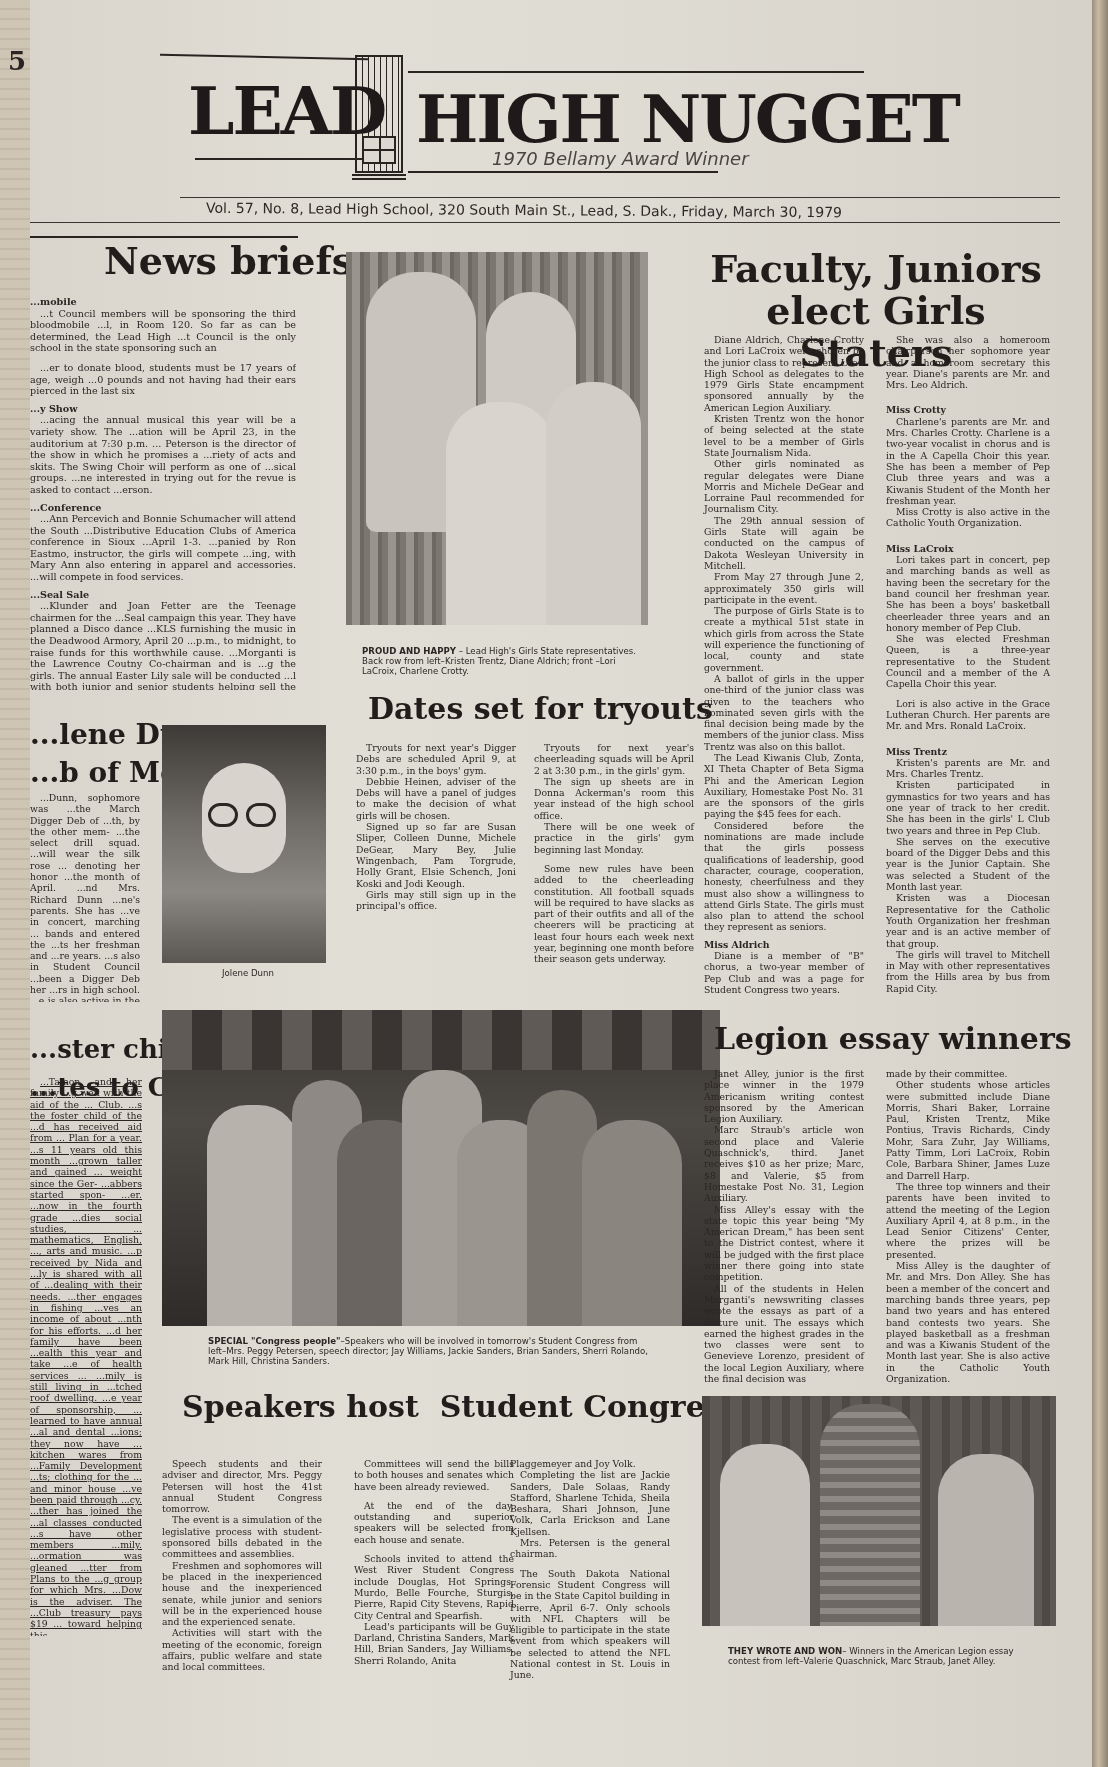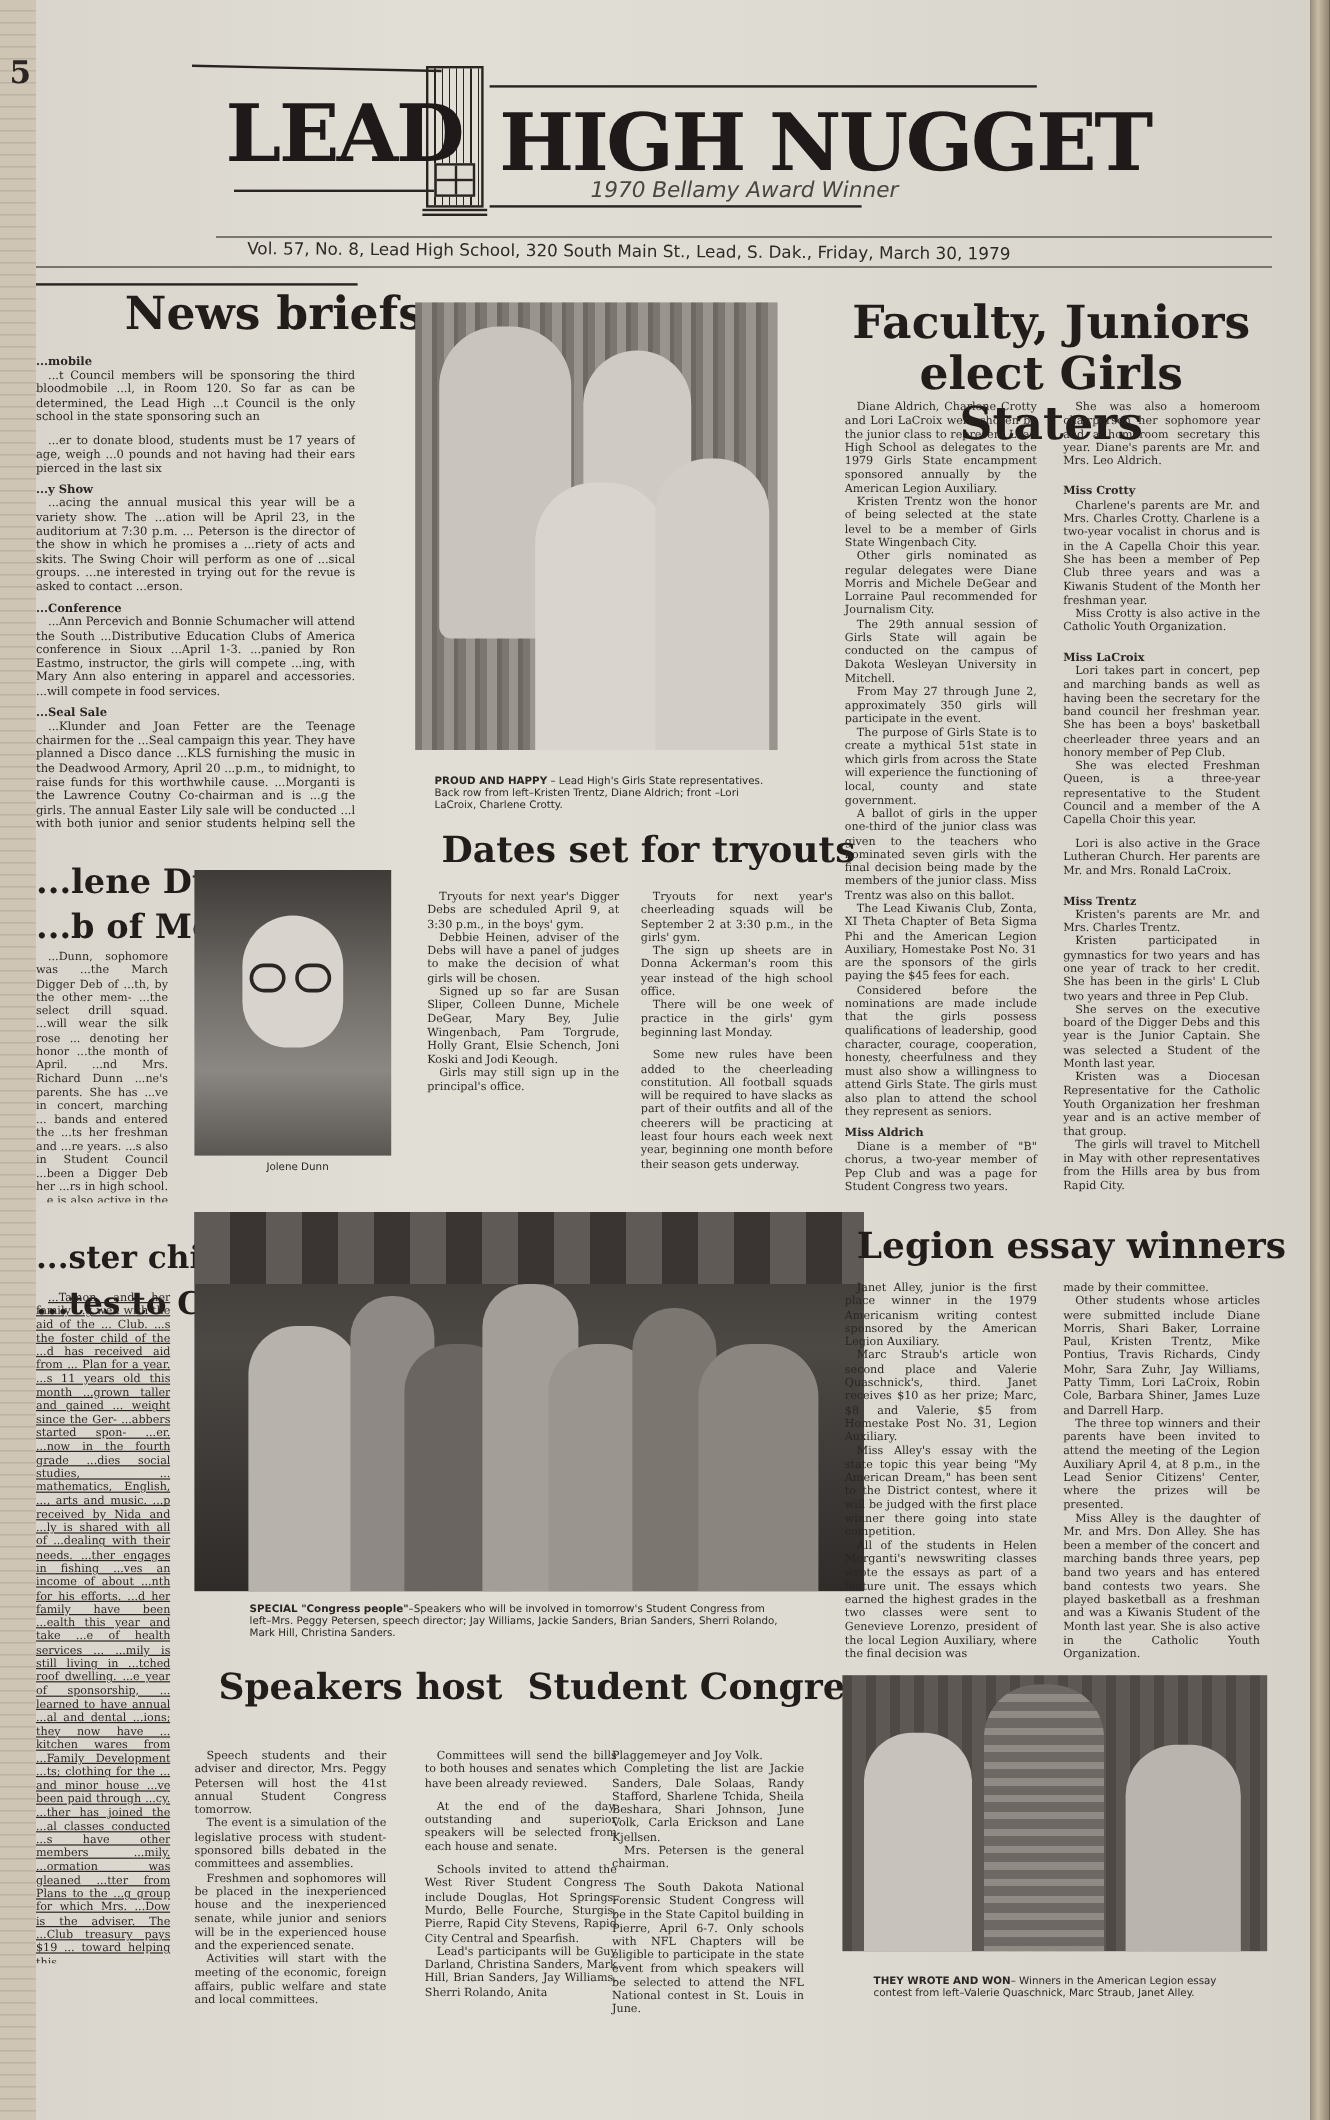--- a/index.html
+++ b/index.html
@@ -122,34 +122,34 @@
   </div>
 
   <div class="abs headline" style="left:338px;top:692px;font-size:30px;">Dates set for tryouts</div>
   <div class="abs body-text" style="left:326px;top:742px;width:160px;">
     <p>Tryouts for next year's Digger Debs are scheduled April 9, at 3:30 p.m., in the boys' gym.</p>
     <p>Debbie Heinen, adviser of the Debs will have a panel of judges to make the decision of what girls will be chosen.</p>
     <p>Signed up so far are Susan Sliper, Colleen Dunne, Michele DeGear, Mary Bey, Julie Wingenbach, Pam Torgrude, Holly Grant, Elsie Schench, Joni Koski and Jodi Keough.</p>
     <p>Girls may still sign up in the principal's office.</p>
   </div>
   <div class="abs body-text" style="left:504px;top:742px;width:160px;">
-    <p>Tryouts for next year's cheerleading squads will be September 2 at 3:30 p.m., in the girls' gym.</p>
+    <p>Tryouts for next year's cheerleading squads will be April 2 at 3:30 p.m., in the girls' gym.</p>
     <p>The sign up sheets are in Donna Ackerman's room this year instead of the high school office.</p>
     <p>There will be one week of practice in the girls' gym beginning last Monday.</p>
     <div class="gap"></div>
     <p>Some new rules have been added to the cheerleading constitution. All football squads will be required to have slacks as part of their outfits and all of the cheerers will be practicing at least four hours each week next year, beginning one month before their season gets underway.</p>
   </div>
 
   <div class="abs headline" style="left:676px;top:248px;font-size:38px;line-height:42px;text-align:center;width:340px;">
     <div>Faculty, Juniors</div>
     <div>elect Girls Staters</div>
   </div>
   <div class="abs body-text" style="left:674px;top:334px;width:160px;">
     <p>Diane Aldrich, Charlene Crotty and Lori LaCroix were chosen by the junior class to represent Lead High School as delegates to the 1979 Girls State encampment sponsored annually by the American Legion Auxiliary.</p>
-    <p>Kristen Trentz won the honor of being selected at the state level to be a member of Girls State Wingenbach City.</p>
+    <p>Kristen Trentz won the honor of being selected at the state level to be a member of Girls State Journalism Nida.</p>
     <p>Other girls nominated as regular delegates were Diane Morris and Michele DeGear and Lorraine Paul recommended for Journalism City.</p>
     <p>The 29th annual session of Girls State will again be conducted on the campus of Dakota Wesleyan University in Mitchell.</p>
     <p>From May 27 through June 2, approximately 350 girls will participate in the event.</p>
     <p>The purpose of Girls State is to create a mythical 51st state in which girls from across the State will experience the functioning of local, county and state government.</p>
     <p>A ballot of girls in the upper one-third of the junior class was given to the teachers who nominated seven girls with the final decision being made by the members of the junior class. Miss Trentz was also on this ballot.</p>
     <p>The Lead Kiwanis Club, Zonta, XI Theta Chapter of Beta Sigma Phi and the American Legion Auxiliary, Homestake Post No. 31 are the sponsors of the girls paying the $45 fees for each.</p>
     <p>Considered before the nominations are made include that the girls possess qualifications of leadership, good character, courage, cooperation, honesty, cheerfulness and they must also show a willingness to attend Girls State. The girls must also plan to attend the school they represent as seniors.</p>
     <div class="subhead">Miss Aldrich</div>
     <p>Diane is a member of "B" chorus, a two-year member of Pep Club and was a page for Student Congress two years.</p>
   </div>

